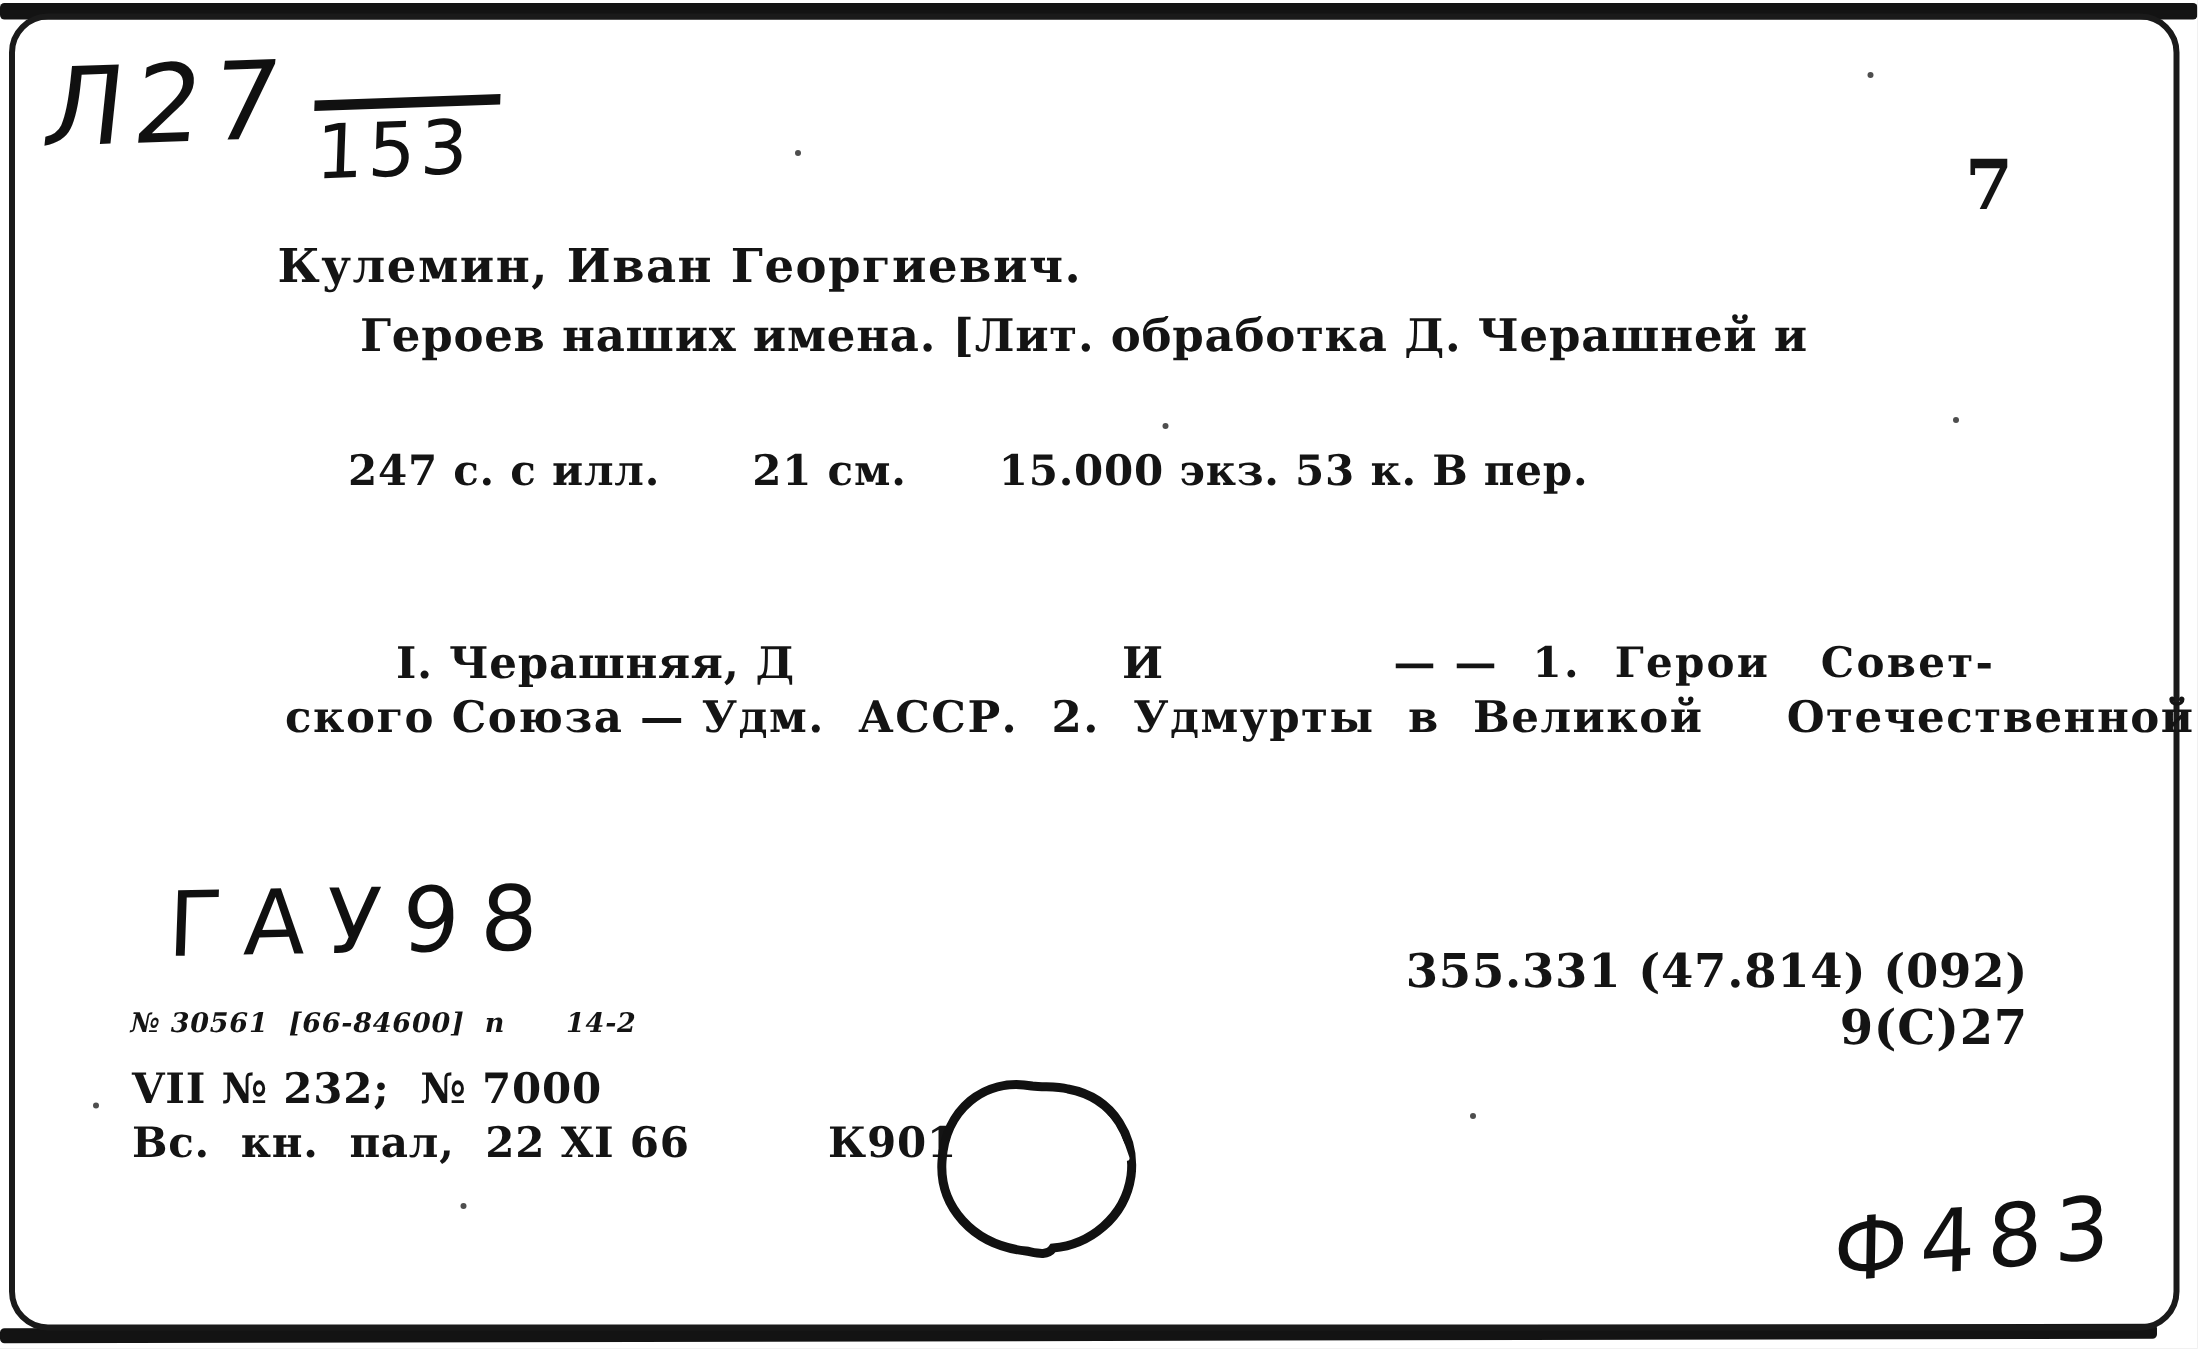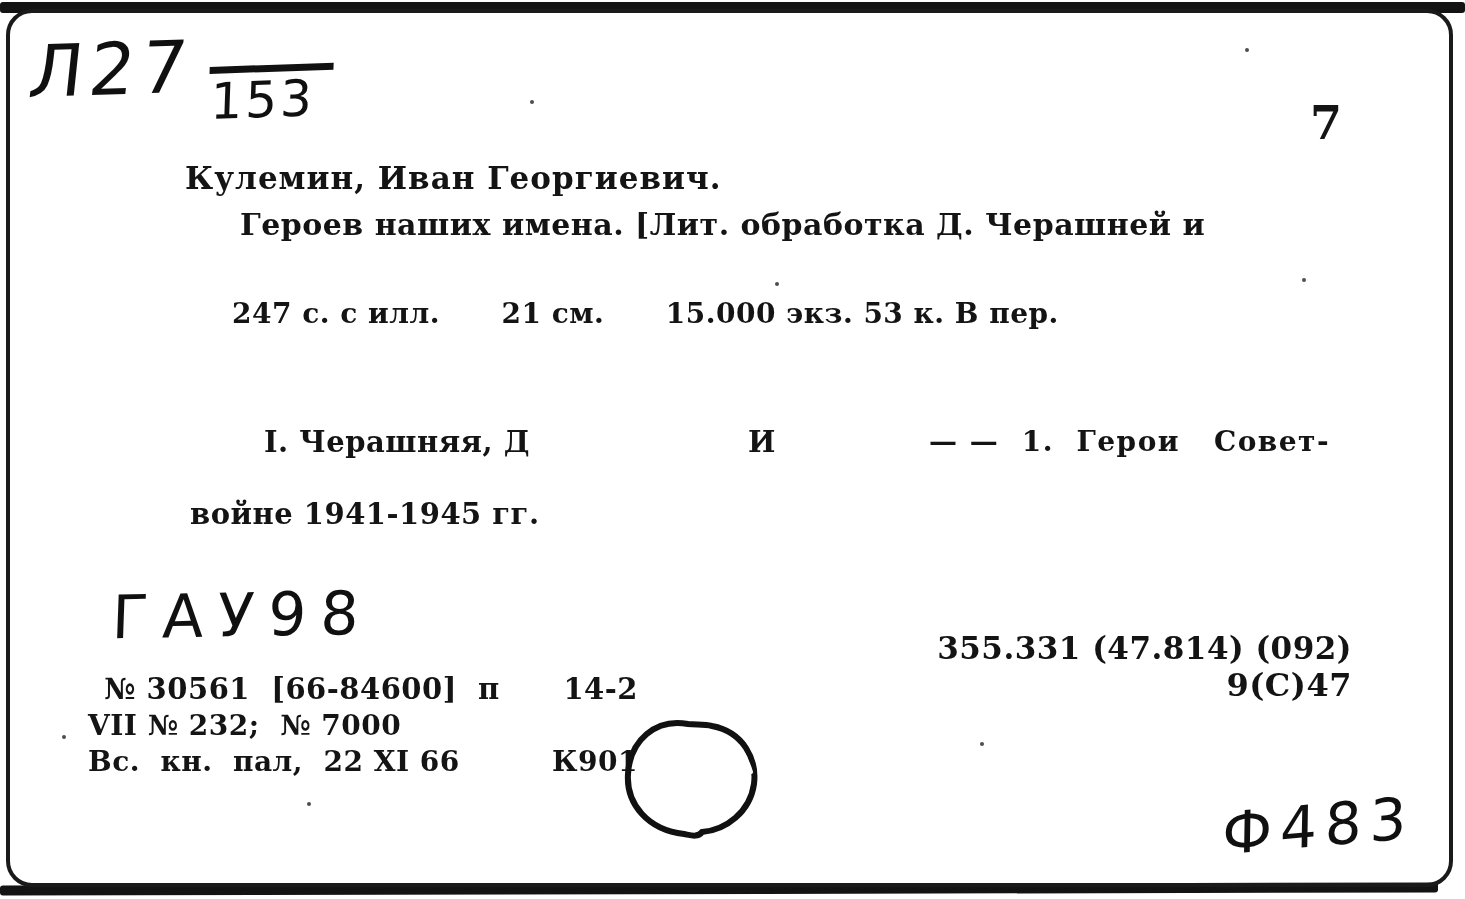--- a/index.html
+++ b/index.html
@@ -27,21 +27,21 @@
   .title1{left:240px;top:207px;font-size:30px;}
   .title2{left:185px;top:252px;font-size:31px;}
   .collation{left:200px;top:297px;font-size:28px;margin-left:32px;}
   .trace1a{left:264px;top:425px;font-size:29px;}
   .trace1b{left:748px;top:425px;font-size:29px;}
   .trace1c{left:929px;top:425px;font-size:28px;letter-spacing:1.5px;}
   .trace2{left:190px;top:461px;font-size:29px;letter-spacing:1px;}
   .trace3{left:190px;top:497px;font-size:29px;}
   .udc{right:113px;top:630px;font-size:31px;text-align:right;}
   .classnum{right:113px;top:666px;font-size:32px;font-weight:700;text-align:right;}
-  .reg1{left:104px;top:672px;font-size:29px;}
+  .reg1{left:87px;top:672px;font-size:18px;font-style:italic;}
   .reg2{left:88px;top:709px;font-size:28px;}
   .reg3{left:88px;top:745px;font-size:28px;}
   .pagenum{left:1310px;top:96px;font-size:46px;font-weight:700;}
   
   .hand{font-family:"DejaVu Sans","Liberation Sans",sans-serif;font-weight:400;color:#101010;}
   .callnum{position:absolute;left:28px;top:28px;display:flex;transform:rotate(-2deg);}
   .callnum-top{font-size:72px;line-height:78px;letter-spacing:6px;transform:skewX(-8deg);}
   .callnum-frac{margin-left:16px;margin-top:40px;border-top:7px solid #111;padding:2px 18px 0 2px;font-size:50px;line-height:52px;letter-spacing:3px;transform:skewX(-4deg);}
   .stamp{position:absolute;left:112px;top:580px;font-size:60px;letter-spacing:14px;transform:rotate(-1deg) skewX(-3deg);}
   .hand-br{position:absolute;left:1222px;top:792px;font-size:58px;letter-spacing:8px;transform:rotate(-5deg) skewX(-6deg);}
@@ -64,26 +64,26 @@
 
   <div class="txt pagenum">7</div>
 
   <div class="txt print author">Кулемин, Иван Георгиевич.</div>
   <div class="txt print title1">Героев наших имена. [Лит. обработка Д. Черашней и</div>
   <div class="txt print collation">247 с. с илл.      21 см.      15.000 экз. 53 к. В пер.</div>
 
   <div class="txt print trace1a">I. Черашняя, Д</div>
   <div class="txt print trace1b">И</div>
   <div class="txt print trace1c">— —  1.  Герои   Совет-</div>
-  <div class="txt print trace3">войне 1941-1945 гг.</div>
+  <div class="txt print trace2">ского Союза — Удм.  АССР.  2.  Удмурты  в  Великой     Отечественной</div>
 
   <div class="stamp hand">ГАУ98</div>
 
   <div class="txt print udc">355.331 (47.814) (092)</div>
-  <div class="txt print classnum">9(С)47</div>
+  <div class="txt print classnum">9(С)27</div>
 
   <div class="txt print reg1">№ 30561  [66-84600]  п      14-2</div>
   <div class="txt print reg2">VII № 232;  № 7000</div>
   <div class="txt print reg3">Вс.  кн.  пал,  22 XI 66         К901</div>
 
   <svg class="doodle" width="150" height="145" viewBox="0 0 150 145">
     <path d="M 70 12 C 38 6, 12 28, 10 62 C 8 92, 30 118, 66 122 C 72 123, 80 126, 84 120 C 108 118, 132 100, 136 72 C 139 48, 126 20, 94 14 C 86 12, 78 13, 70 12" fill="none" stroke="#111" stroke-width="6" stroke-linecap="round"></path>
     <path d="M 120 34 C 126 42, 130 50, 133 60" fill="none" stroke="#fff" stroke-width="4" stroke-linecap="round"></path>
   </svg>
 

